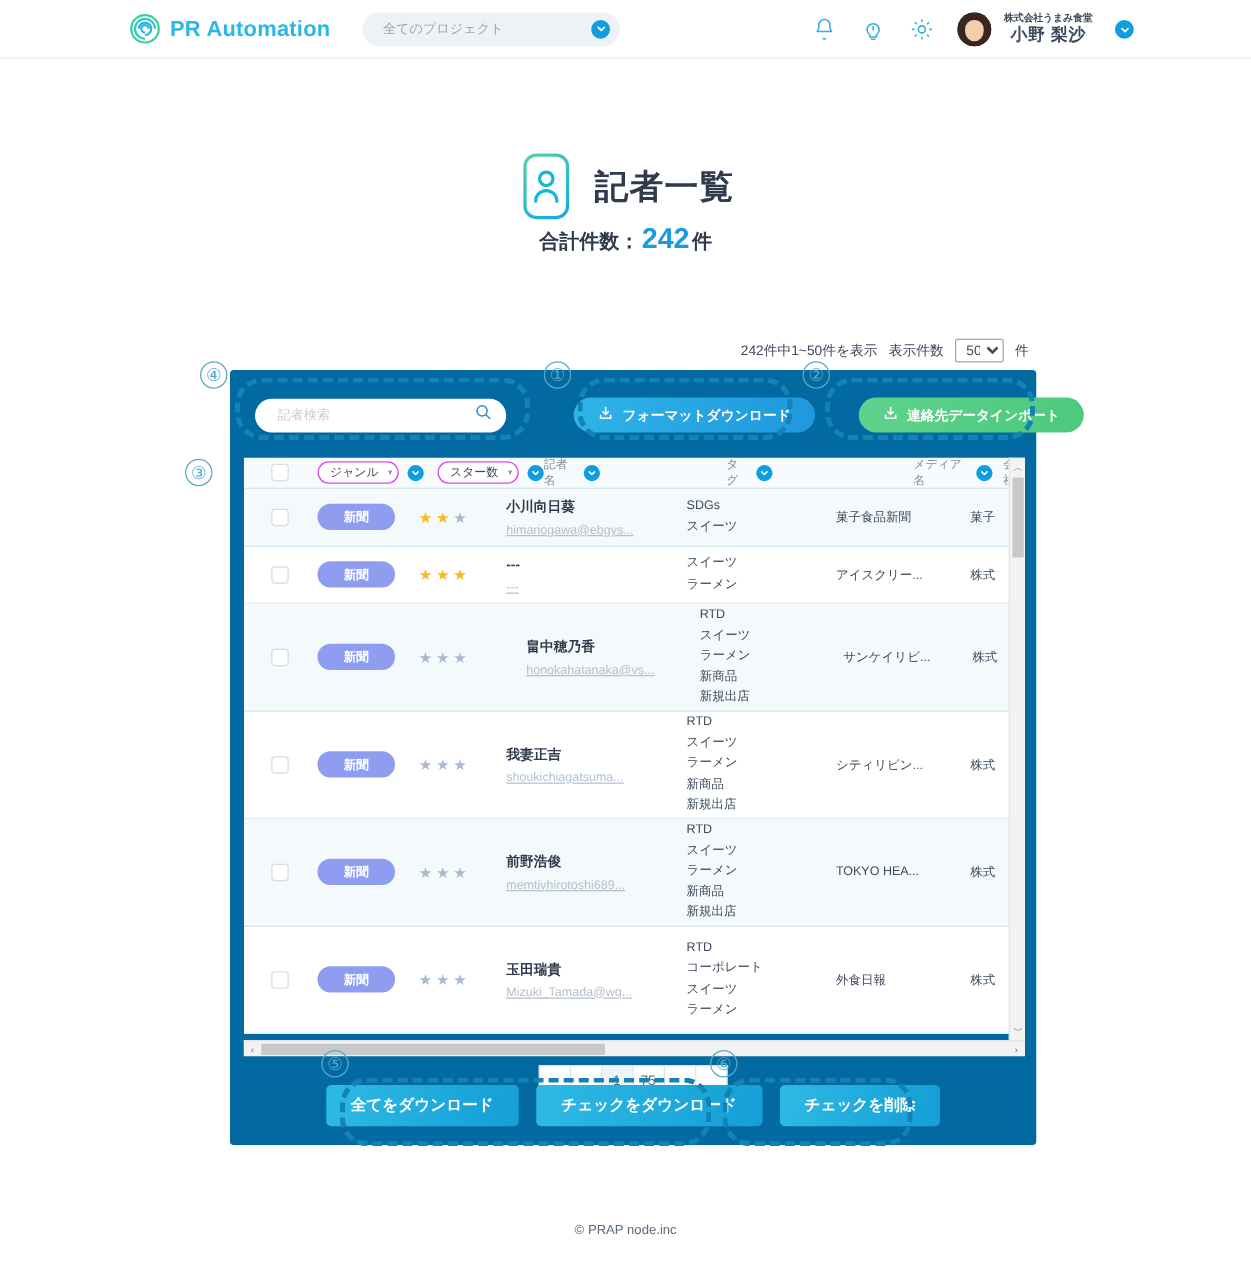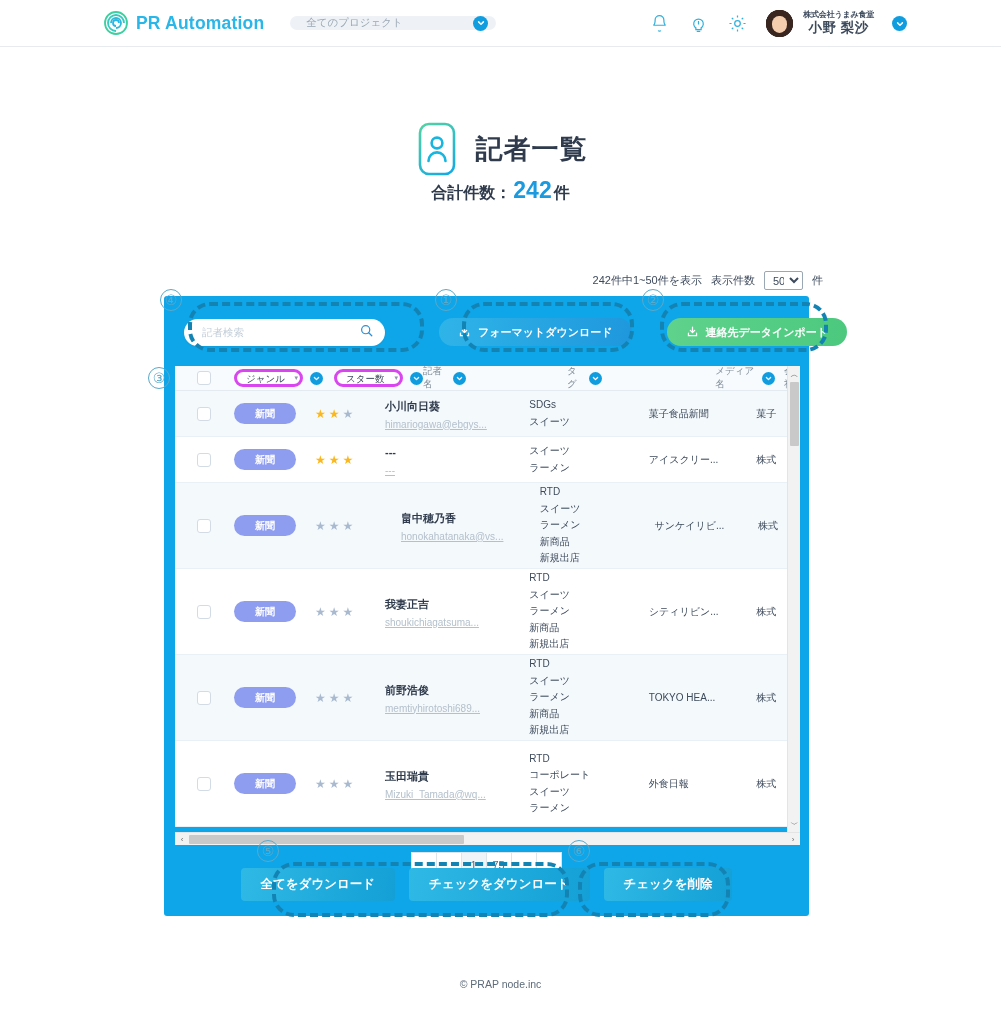--- a/index.html
+++ b/index.html
@@ -22,21 +22,21 @@
     position:relative;
   }
   .logo-wrap { display:flex; align-items:center; gap:8px; margin-left:104px; }
   .logo-mark { width:24px; height:24px; flex:0 0 24px; }
   .logo-text {
     font-size:17.5px; font-weight:600; letter-spacing:.2px;
     color:#29b6e8;
   }
   .project-select {
     margin-left:26px;
-    width:206px; height:14px;
+    width:206px; height:27px;
     background:#eef2f6; border-radius:14px;
     display:flex; align-items:center; justify-content:space-between;
     padding:0 8px 0 16px;
   }
   .project-select .ps-label { font-size:10.5px; color:#9aa7b4; }
   .chev-badge {
     width:15px;height:15px;border-radius:50%;
     background:#0f9de0; display:flex;align-items:center;justify-content:center;
     flex:0 0 15px;
   }
@@ -78,23 +78,23 @@
   .page-title { font-size:27px; font-weight:700; color:#2f3b4c; letter-spacing:1px; }
 
   .count-line {
     text-align:center;
     font-size:16px; font-weight:700; color:#2f3b4c;
   }
   .count-line .num { color:#1b9ae0; font-size:23px; font-weight:700; margin:0 2px; }
 
   
   .card {
-    position:absolute; left:164px; top:296px;
+    position:absolute; left:184px; top:296px;
     width:645px; height:620px;
-    background:#0ea5e9;
+    background:#0369a1;
     border-radius:3px;
   }
 
   .show-info {
     position:absolute; right:178px; top:271px;
     display:flex; align-items:center; gap:9px;
     font-size:11px; color:#3d4a5c; white-space:nowrap;
   }
   .per-page {
     width:39px; height:19px;
@@ -146,21 +146,21 @@
     border-bottom:1px solid #e3ebf1;
     background:#f7fbfd;
     padding-left:22px;
   }
   .chk {
     width:14px;height:14px;border:1px solid #d3dce4;border-radius:3px;background:#fff;
     flex:0 0 14px; cursor:pointer;
   }
   .pill-select {
     appearance:none; -webkit-appearance:none;
-    height:18px; border:3px solid #d946ef; border-radius:10px;
+    height:18px; border:1px solid #d946ef; border-radius:10px;
     background:#fff; font-size:9.5px; color:#3d4a5c;
     padding:0 15px 0 9px; cursor:pointer;
     font-family:"Liberation Sans", sans-serif;
   }
   .sel-wrap { position:relative; display:inline-flex; align-items:center; }
   .sel-wrap .caret {
     position:absolute; right:5px; top:50%; transform:translateY(-50%);
     pointer-events:none; font-size:7px; color:#8b97a4;
   }
   .sort-badge {

